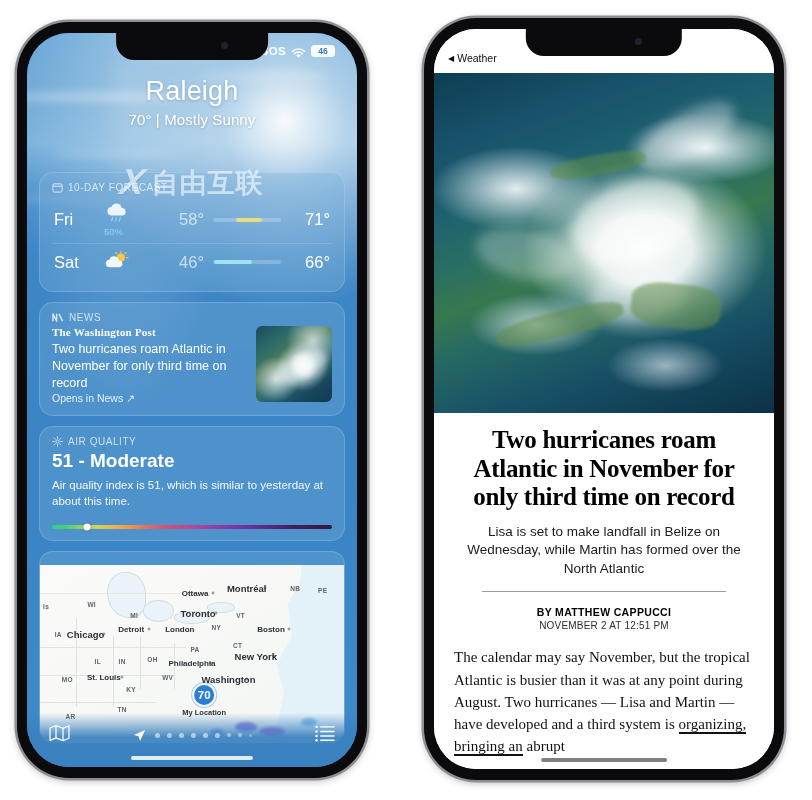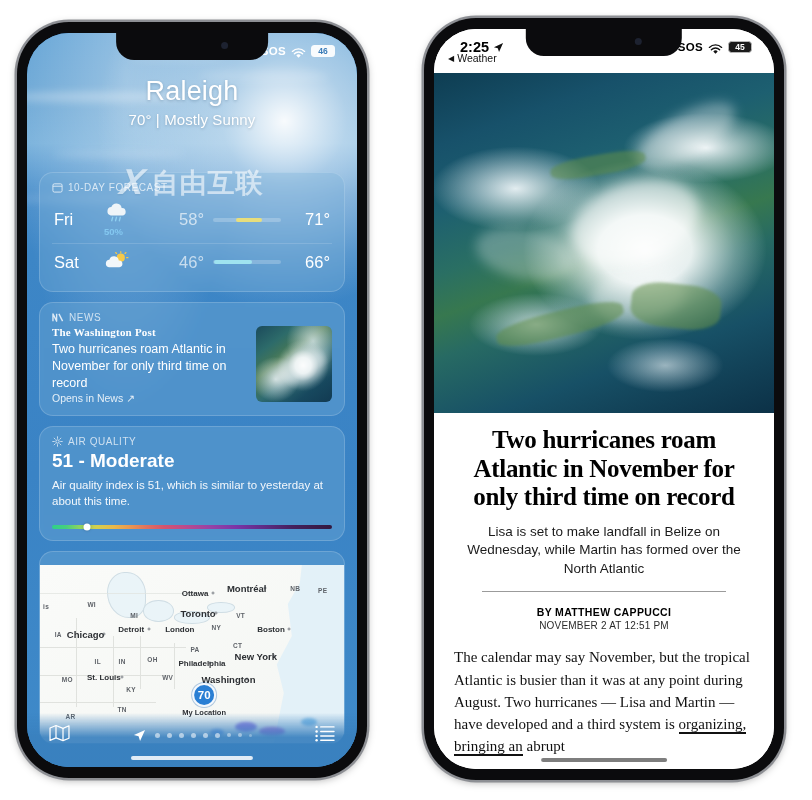--- a/index.html
+++ b/index.html
@@ -532,21 +532,21 @@
                 <div class="mlabel city sm" style="left: 46%; top: 36%;">London</div>
                 <div class="mdot" style="left: 82%; top: 36%;"></div>
                 <div class="mlabel city sm" style="left: 76%; top: 36%;">Boston</div>
                 <div class="mdot" style="left: 21%; top: 39%;"></div>
                 <div class="mlabel city" style="left: 15%; top: 39%;">Chicago</div>
                 <div class="mdot" style="left: 36%; top: 36%;"></div>
                 <div class="mlabel city sm" style="left: 30%; top: 36%;">Detroit</div>
                 <div class="mdot" style="left: 77%; top: 51%;"></div>
                 <div class="mlabel city" style="left: 71%; top: 51%;">New York</div>
                 <div class="mdot" style="left: 56%; top: 55%;"></div>
-                <div class="mlabel city sm" style="left: 50%; top: 55%; margin-left: 10px;">Philadelphia</div>
+                <div class="mlabel city sm" style="left: 50%; top: 55%;">Philadelphia</div>
                 <div class="mdot" style="left: 68%; top: 64%;"></div>
                 <div class="mlabel city" style="left: 62%; top: 64%;">Washington</div>
                 <div class="mdot" style="left: 27%; top: 63%;"></div>
                 <div class="mlabel city sm" style="left: 21%; top: 63%;">St. Louis</div>
               </div>
             <div id="map-states">
                 <div class="mlabel state" style="left: 17%; top: 22%;">WI</div>
                 <div class="mlabel state" style="left: 31%; top: 28%;">MI</div>
                 <div class="mlabel state" style="left: 6%; top: 39%;">IA</div>
                 <div class="mlabel state" style="left: 19%; top: 54%;">IL</div>
@@ -619,41 +619,20 @@
     </div>
   </div>
 
   <div class="phone right">
     <div class="screen art-screen">
       <div class="art-statusbar"></div>
       <div class="notch">
           <div class="cam"></div>
         </div>
 
-      <div class="statusbar" style="color:#000;">
-        <div class="sb-time">
-          <span>2:25</span>
-          <svg width="11" height="11" viewBox="0 0 12 12" style="margin-left:1px;">
-            <path d="M11 1 L1 5.6 L5.2 6.9 L6.6 11 Z" fill="#111"></path>
-          </svg>
-        </div>
-        <div class="sb-right">
-          <span class="sos">SOS</span>
-          <span class="wifi">
-            <svg width="15" height="11" viewBox="0 0 16 12">
-              <path d="M8 10.6 L5.6 8.1 a3.4 3.4 0 0 1 4.8 0 Z" fill="#111"></path>
-              <path d="M3.5 6.2 a6.4 6.4 0 0 1 9 0" stroke="#111" stroke-width="1.5" fill="none" stroke-linecap="round"></path>
-              <path d="M1.3 3.7 a9.6 9.6 0 0 1 13.4 0" stroke="#111" stroke-width="1.5" fill="none" stroke-linecap="round"></path>
-            </svg>
-          </span>
-          <span class="batt" style="background:#1b1b1b;color:#fff;border:1px solid #b8b8b8;">
-            <span>45</span>
-          </span>
-        </div>
-      </div>
 
       <div class="art-back">
         <span style="font-size:8px;">◀</span>
         <span>Weather</span>
       </div>
 
       <div class="art-hero">
         <div class="hero-swirl" style="left:40%;top:32%;width:130px;height:80px;transform:rotate(-18deg);"></div>
         <div class="hero-swirl" style="left:58%;top:12%;width:110px;height:44px;transform:rotate(-30deg);opacity:.7;"></div>
         <div class="hero-swirl" style="left:12%;top:46%;width:100px;height:50px;transform:rotate(12deg);opacity:.55;"></div>

